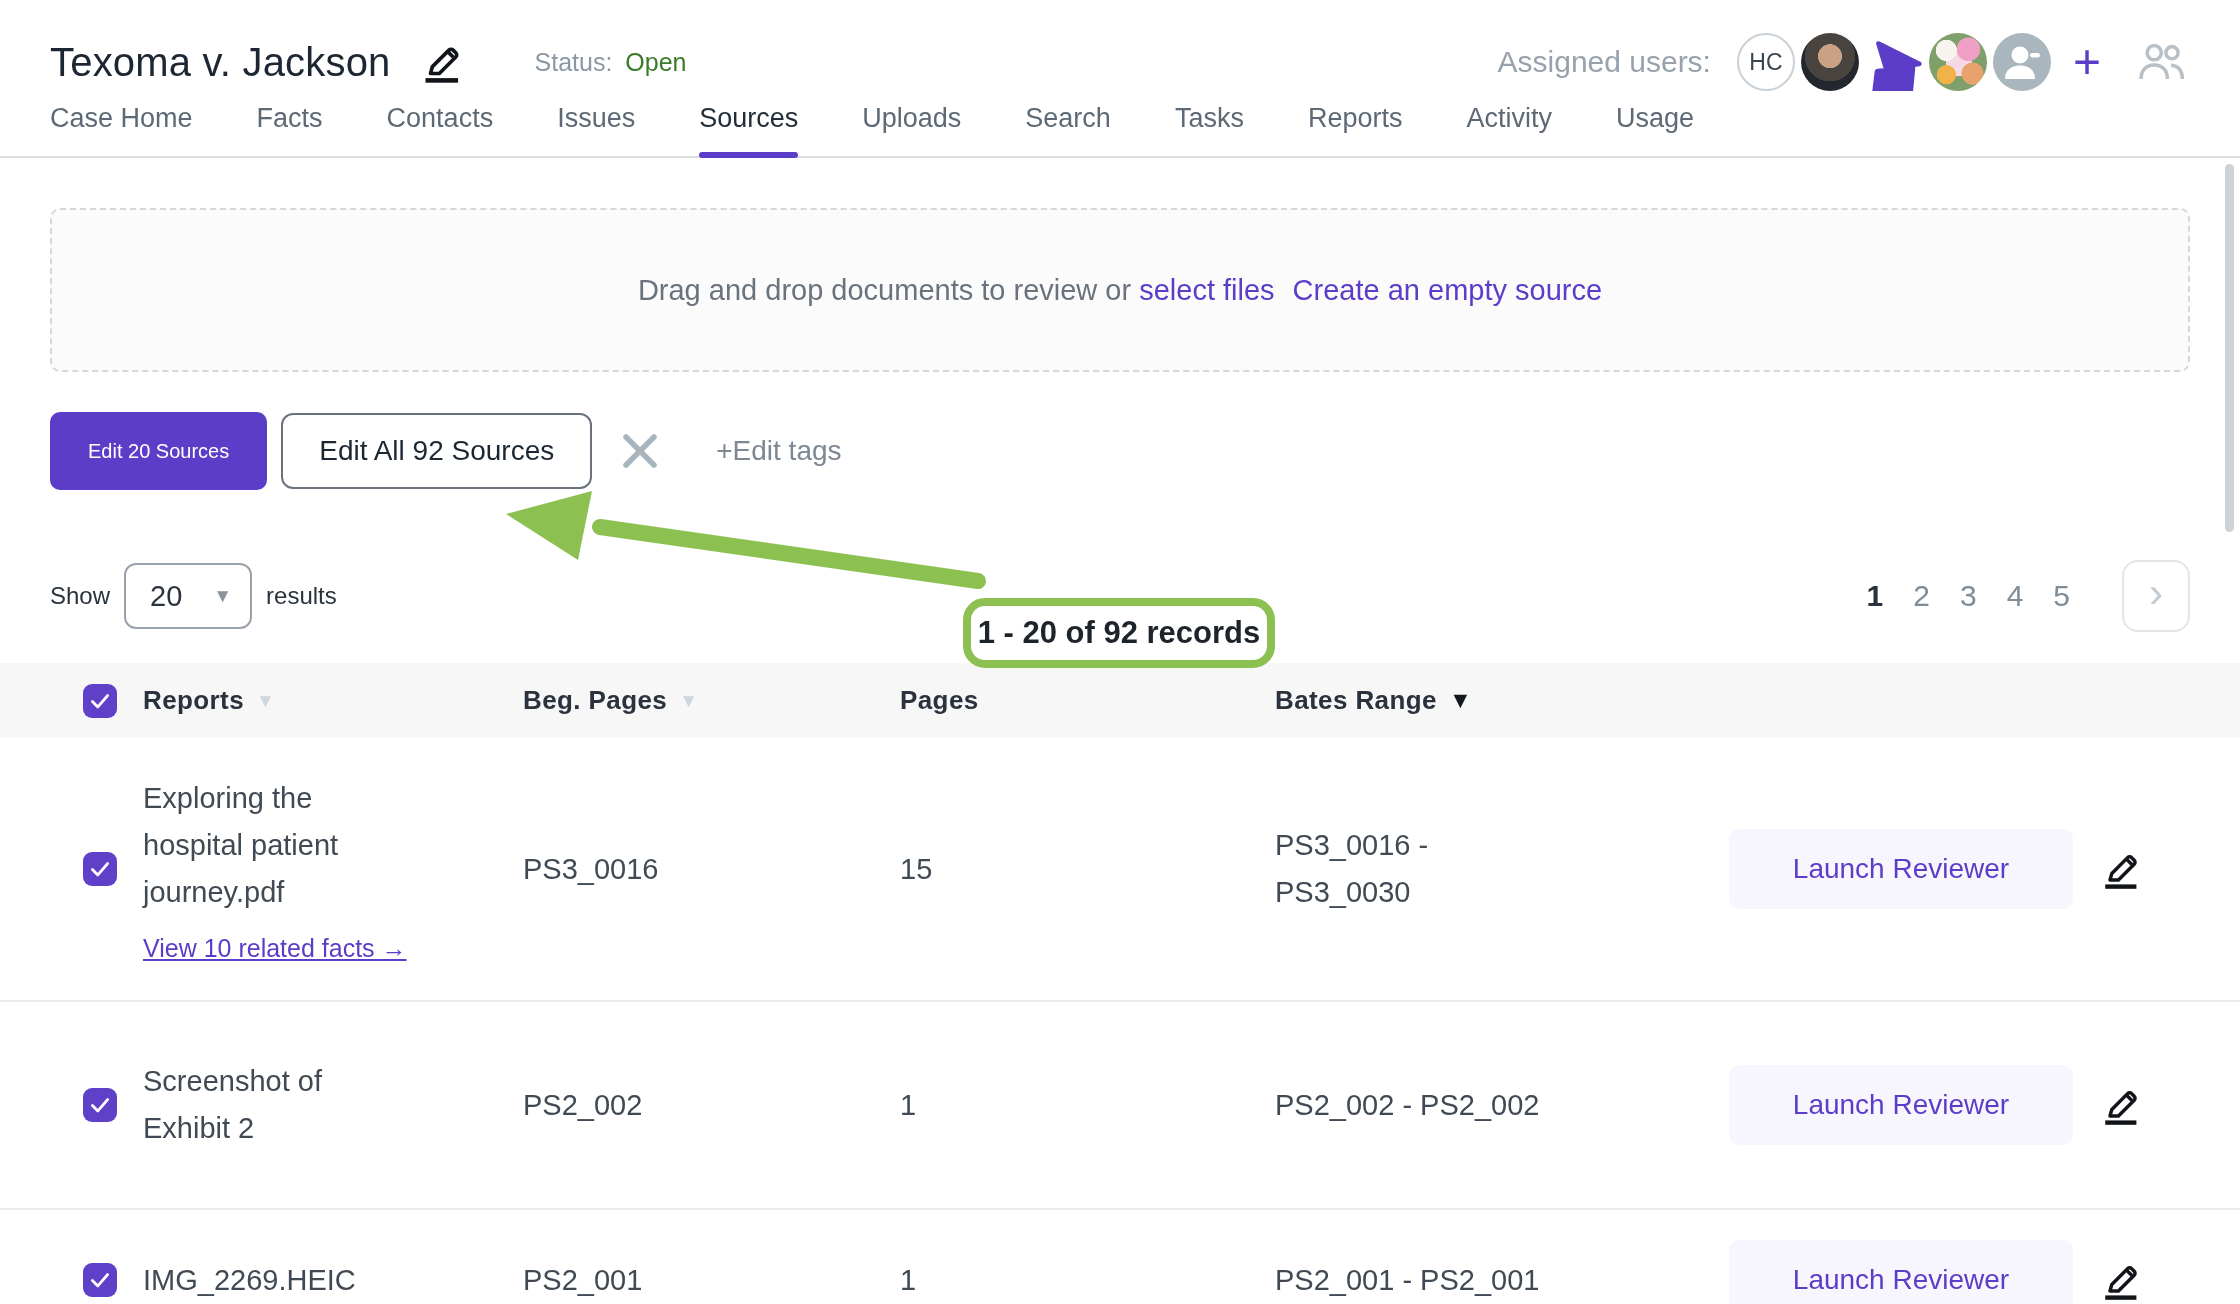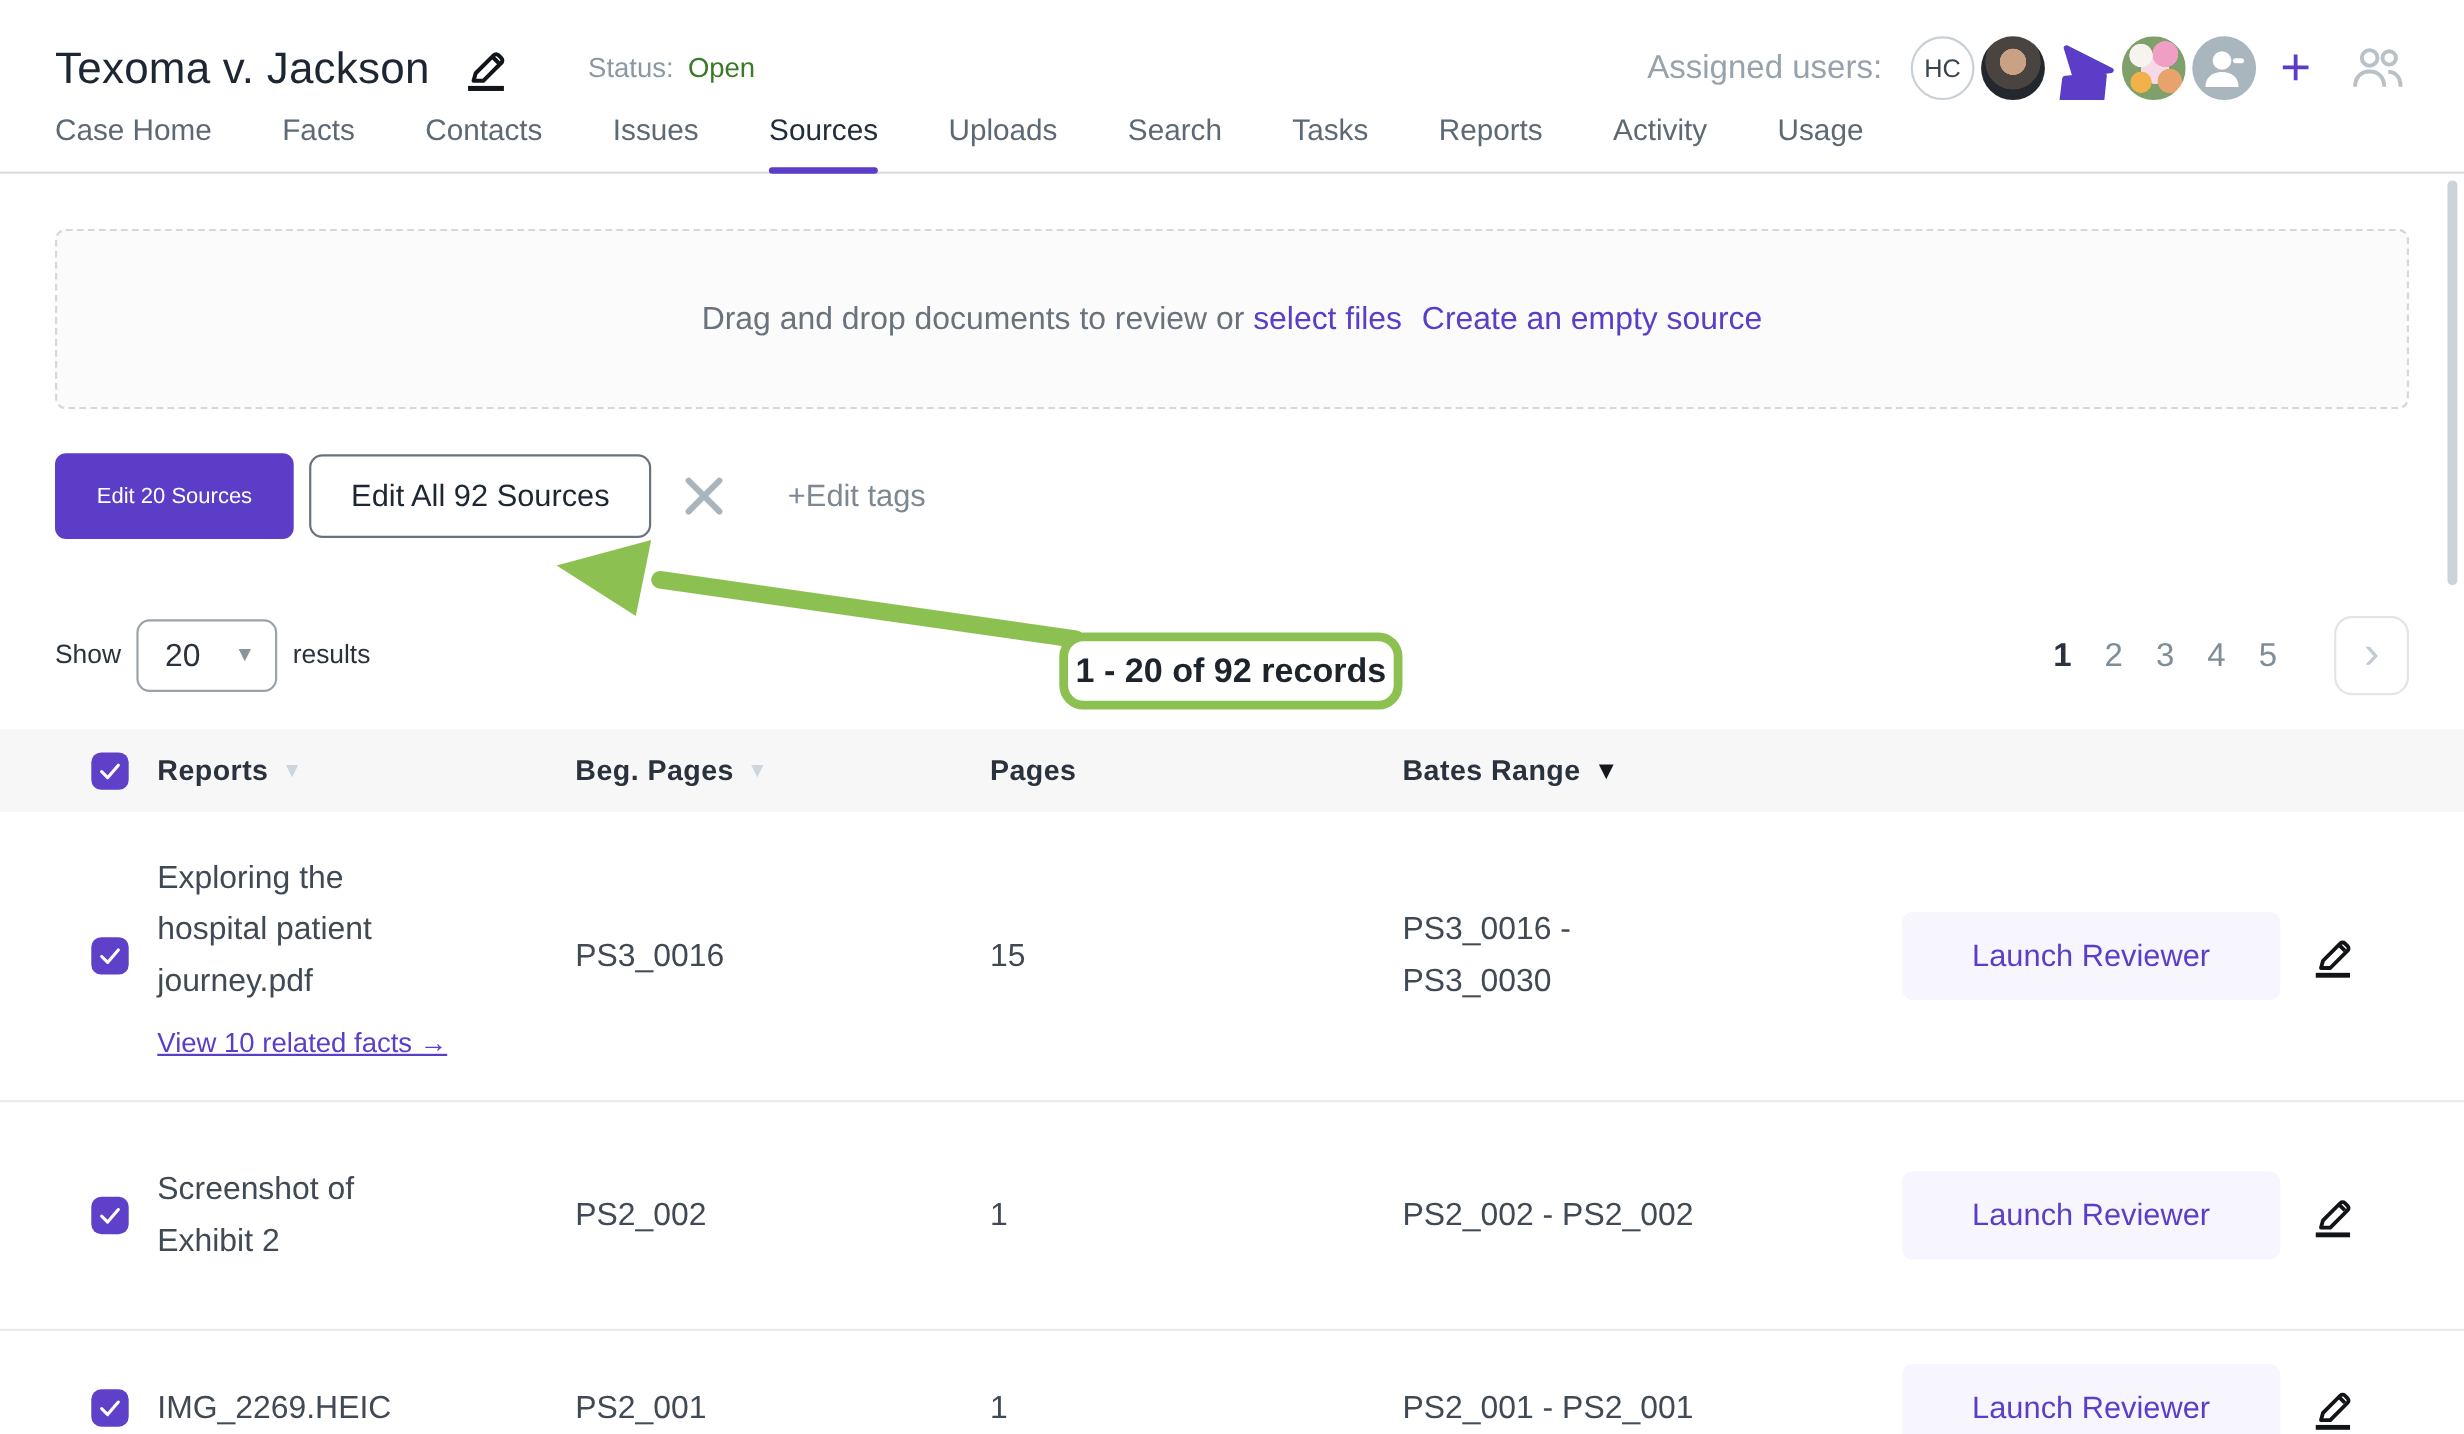--- a/index.html
+++ b/index.html
@@ -68,21 +68,21 @@
   .pagination { margin-left:auto; display:flex; align-items:center; gap:30px; }
   .page-num { font-size:30px; color:#7f8d98; cursor:pointer; }
   .page-num.active { color:#2a333d; font-weight:600; }
   .next-page-btn { margin-left:22px; width:68px; height:72px; border:2px solid #e2e5e8; border-radius:16px;
     background:#fff; display:flex; align-items:center; justify-content:center; cursor:pointer; }
   .next-chevron { font-size:42px; color:#c3cbd1; line-height:1; margin-top:-6px; }
 
   
   .annot-svg { position:absolute; left:0; top:0; width:2240px; height:1304px;
     pointer-events:none; z-index:40; }
-  .records-badge { position:absolute; left:963px; top:575px; width:312px; height:70px; z-index:41;
+  .records-badge { position:absolute; left:963px; top:598px; width:312px; height:70px; z-index:41;
     background:#fff; border:8px solid #8cc152; border-radius:22px;
     display:flex; align-items:center; justify-content:center;
     font-size:31px; font-weight:bold; color:#1d242b; white-space:nowrap; }
 
   
   .stable { margin-top:27px; }
   .trow { display:grid; grid-template-columns:93px 380px 377px 375px 440px 1fr;
     align-items:center; padding:0 50px 0 50px; }
   .thead { background:#f7f7f8; height:75px; }
   .th { font-size:26px; font-weight:600; color:#2a333d; letter-spacing:.4px;

